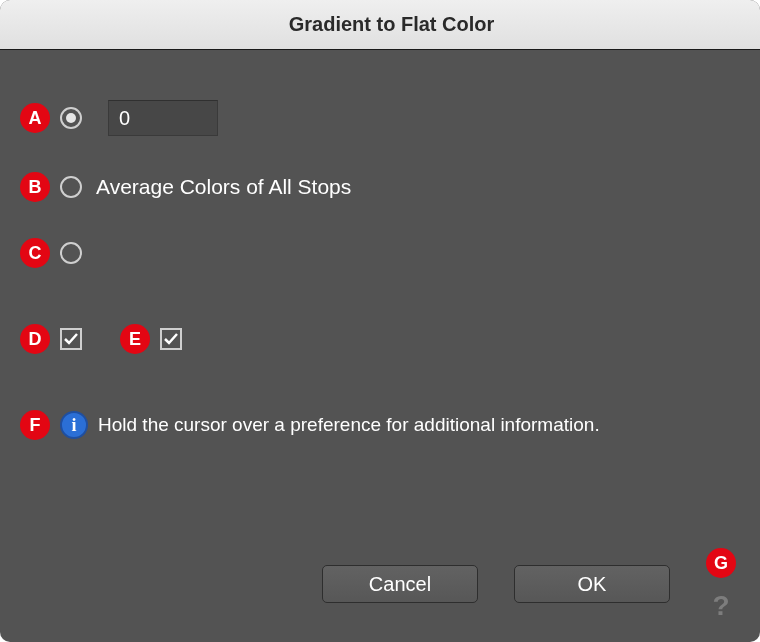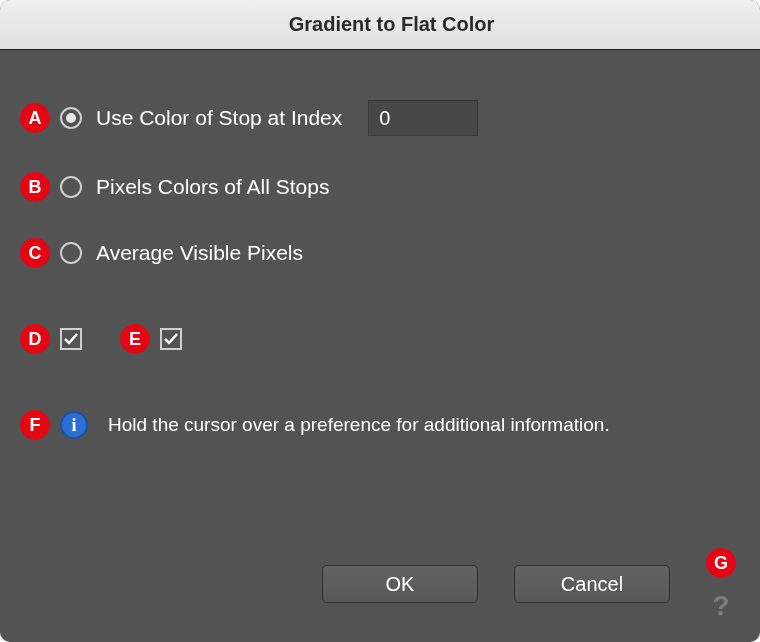--- a/index.html
+++ b/index.html
@@ -150,21 +150,20 @@
       color: #fff;
       font-weight: 700;
       font-size: 18px;
       font-family: Georgia, serif;
       flex-shrink: 0;
       border: 2px solid #1f4fa0;
     }
     .hint-text {
       font-size: 19px;
       color: #fff;
-      margin-left: 10px;
     }
     .button-bar {
       position: absolute;
       bottom: 22px;
       right: 24px;
       display: flex;
       align-items: center;
       gap: 36px;
     }
     .btn {
@@ -205,34 +204,32 @@
     <div class="titlebar-title">Gradient to Flat Color</div>
   </div>
 
   <div class="content">
 
     <div class="radio-group">
 
       <div class="row">
         <span class="badge">A</span>
         <span class="radio selected"></span>
-        <span class="label">Use Color of Stop at Index</span>
         <input class="numfield" type="text" value="0" style="">
       </div>
 
       <div class="row">
         <span class="badge">B</span>
         <span class="radio"></span>
-        <span class="label">Pixels Colors of All Stops</span>
+        <span class="label">Average Colors of All Stops</span>
       </div>
 
       <div class="row">
         <span class="badge">C</span>
         <span class="radio"></span>
-        <span class="label">Average Visible Pixels</span>
       </div>
 
     </div>
 
     <div class="checkbox-row">
       <span class="badge">D</span>
       <span class="checkbox checked">
         <svg viewBox="0 0 16 16">
             <path d="M2 8 L6 12 L14 3" stroke="#fff" stroke-width="2.5" fill="none"></path>
           </svg>
@@ -248,22 +245,22 @@
       </div>
     </div>
 
     <div class="info-row">
       <span class="badge">F</span>
       <span class="info-icon">i</span>
       <span class="hint-text">Hold the cursor over a preference for additional information.</span>
     </div>
 
     <div class="button-bar">
+      <button class="btn">Cancel</button>
       <button class="btn">OK</button>
-      <button class="btn">Cancel</button>
       <div class="help-area">
         <span class="badge badge-g-pos">G</span>
         <span class="help-icon">?</span>
       </div>
     </div>
 
   </div>
 </div>
 
 </body></html>

